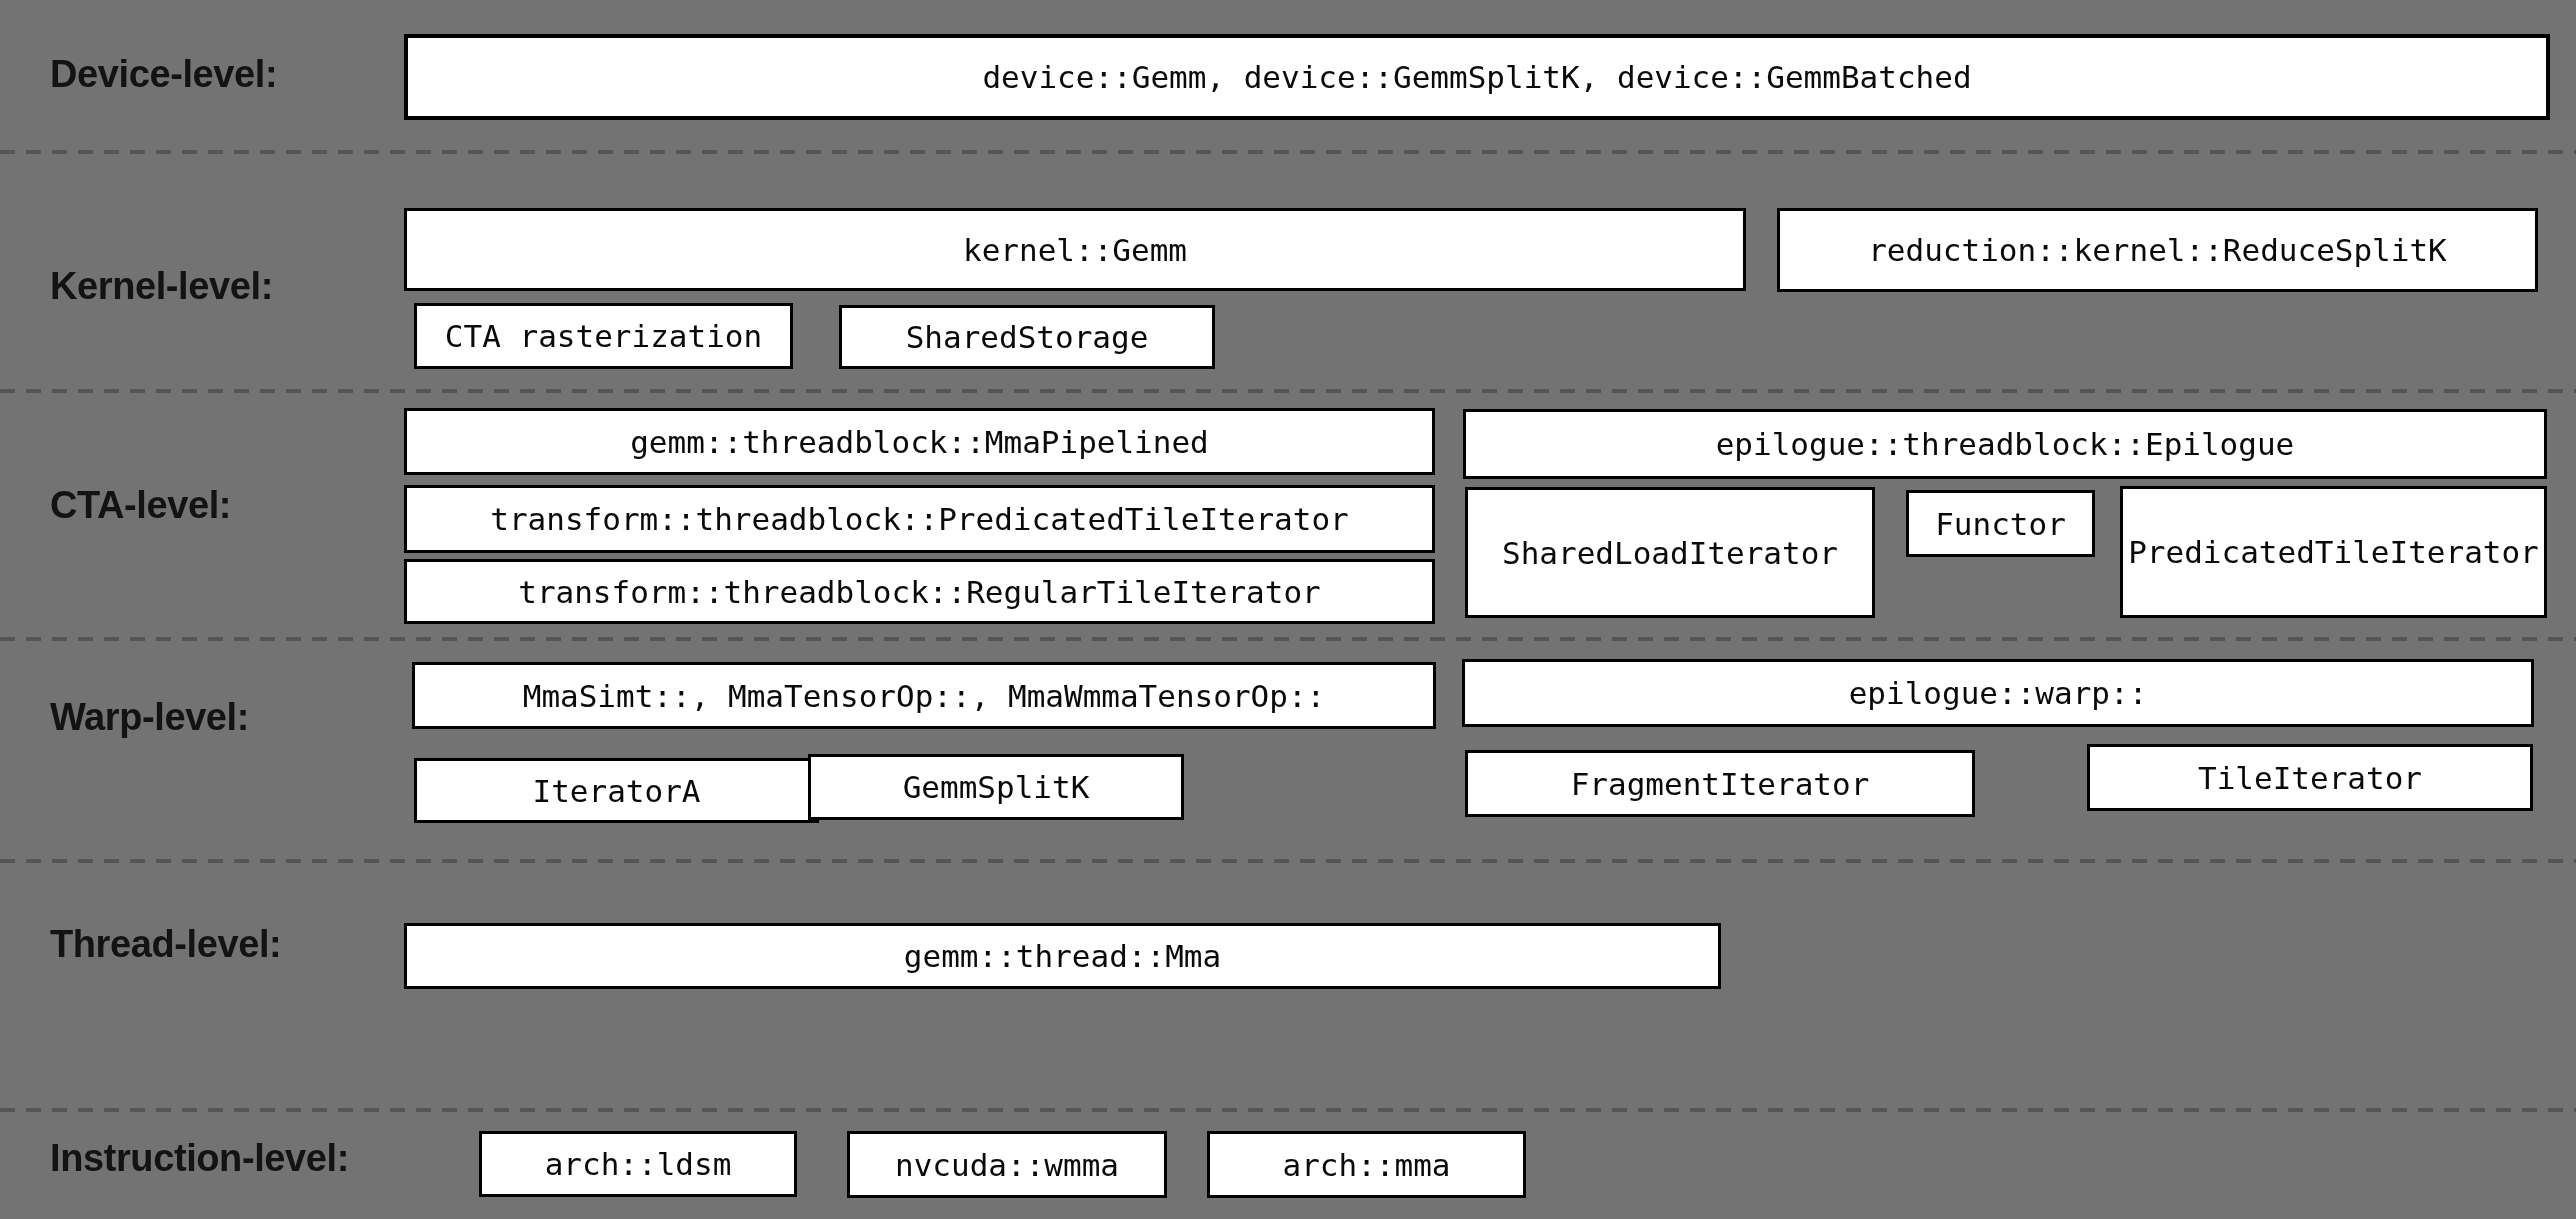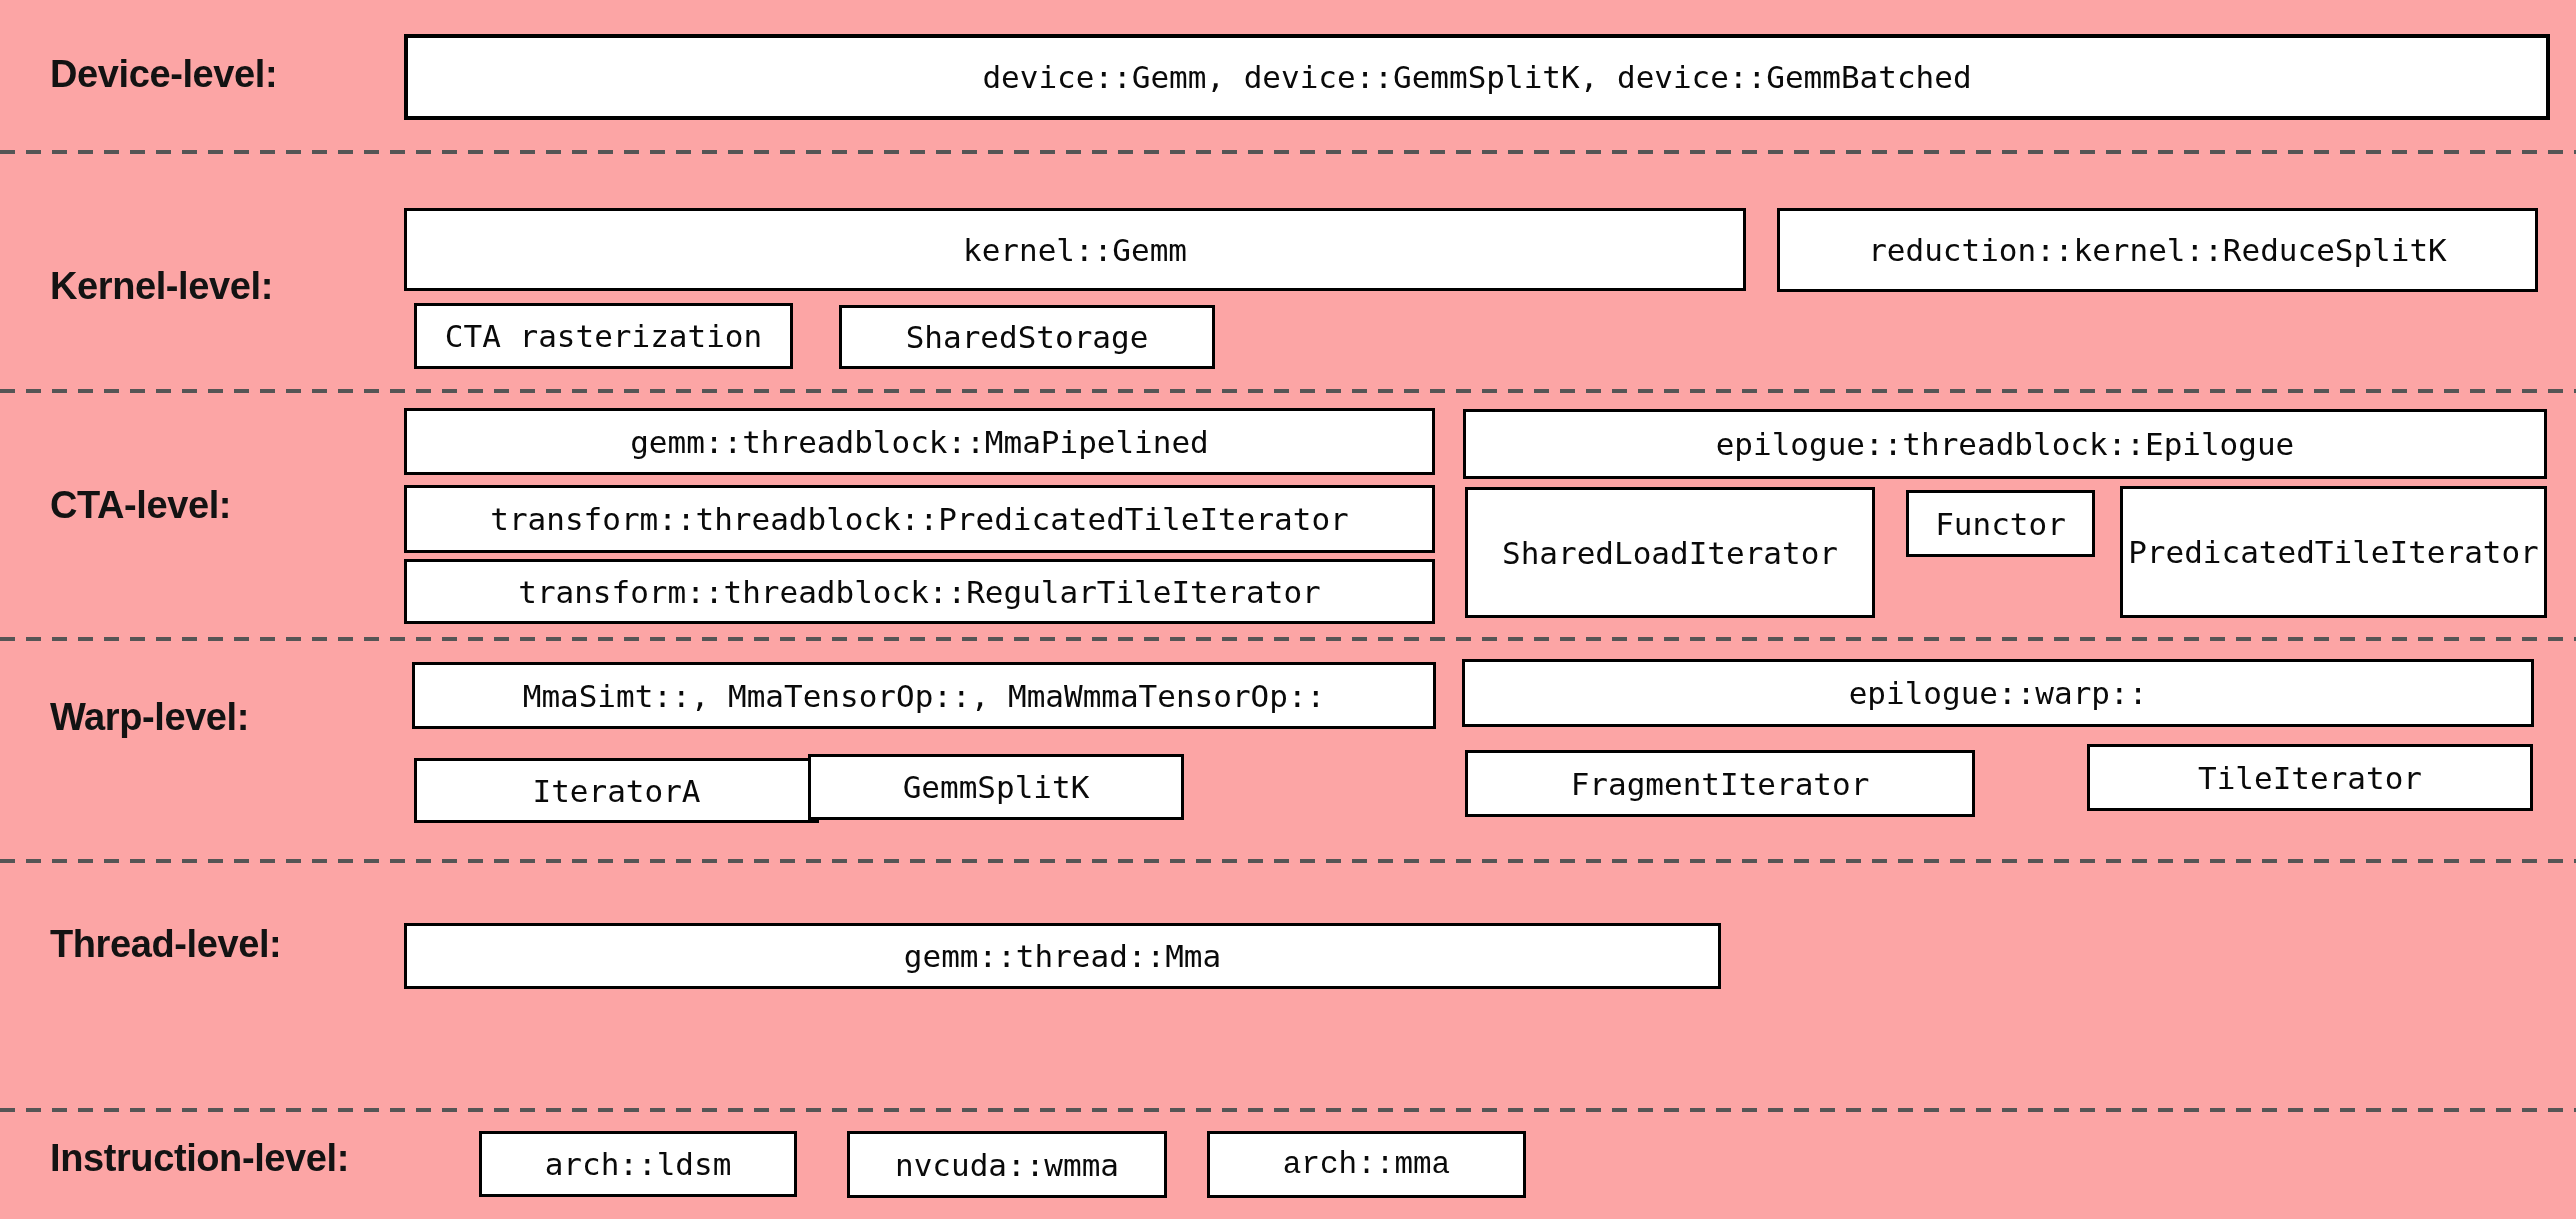--- a/index.html
+++ b/index.html
@@ -4,21 +4,21 @@
 <style>
   html, body {
     margin: 0;
     padding: 0;
     background: #ffffff;
   }
   #canvas {
     position: relative;
     width: 2576px;
     height: 1219px;
-    background: #fca5a5;
+    background: #737373;
     overflow: hidden;
     font-family: "DejaVu Sans Mono", monospace;
   }
   .lvl-label {
     position: absolute;
     left: 50px;
     transform: translateY(-50%);
     font-family: "Liberation Sans", sans-serif;
     font-weight: 700;
     font-size: 38px;
@@ -88,16 +88,16 @@
   <div class="box" style="left:1462px; top:659px; width:1072px; height:68px;">epilogue::warp::</div>
   <div class="box" style="left:414px; top:758px; width:405px; height:65px;">IteratorA</div>
   <div class="box" style="left:808px; top:754px; width:376px; height:66px;">GemmSplitK</div>
   <div class="box" style="left:1465px; top:750px; width:510px; height:67px;">FragmentIterator</div>
   <div class="box" style="left:2087px; top:744px; width:446px; height:67px;">TileIterator</div>
 
   <div class="box" style="left:404px; top:923px; width:1317px; height:66px;">gemm::thread::Mma</div>
 
   <div class="box" style="left:479px; top:1131px; width:318px; height:66px;">arch::ldsm</div>
   <div class="box" style="left:847px; top:1131px; width:320px; height:67px;">nvcuda::wmma</div>
-  <div class="box" style="left:1207px; top:1131px; width:319px; height:67px;font-family:Liberation Mono, monospace;">arch::mma</div>
+  <div class="box" style="left:1207px; top:1131px; width:319px; height:67px;">arch::mma</div>
 
 </div>
 
 
 </body></html>

